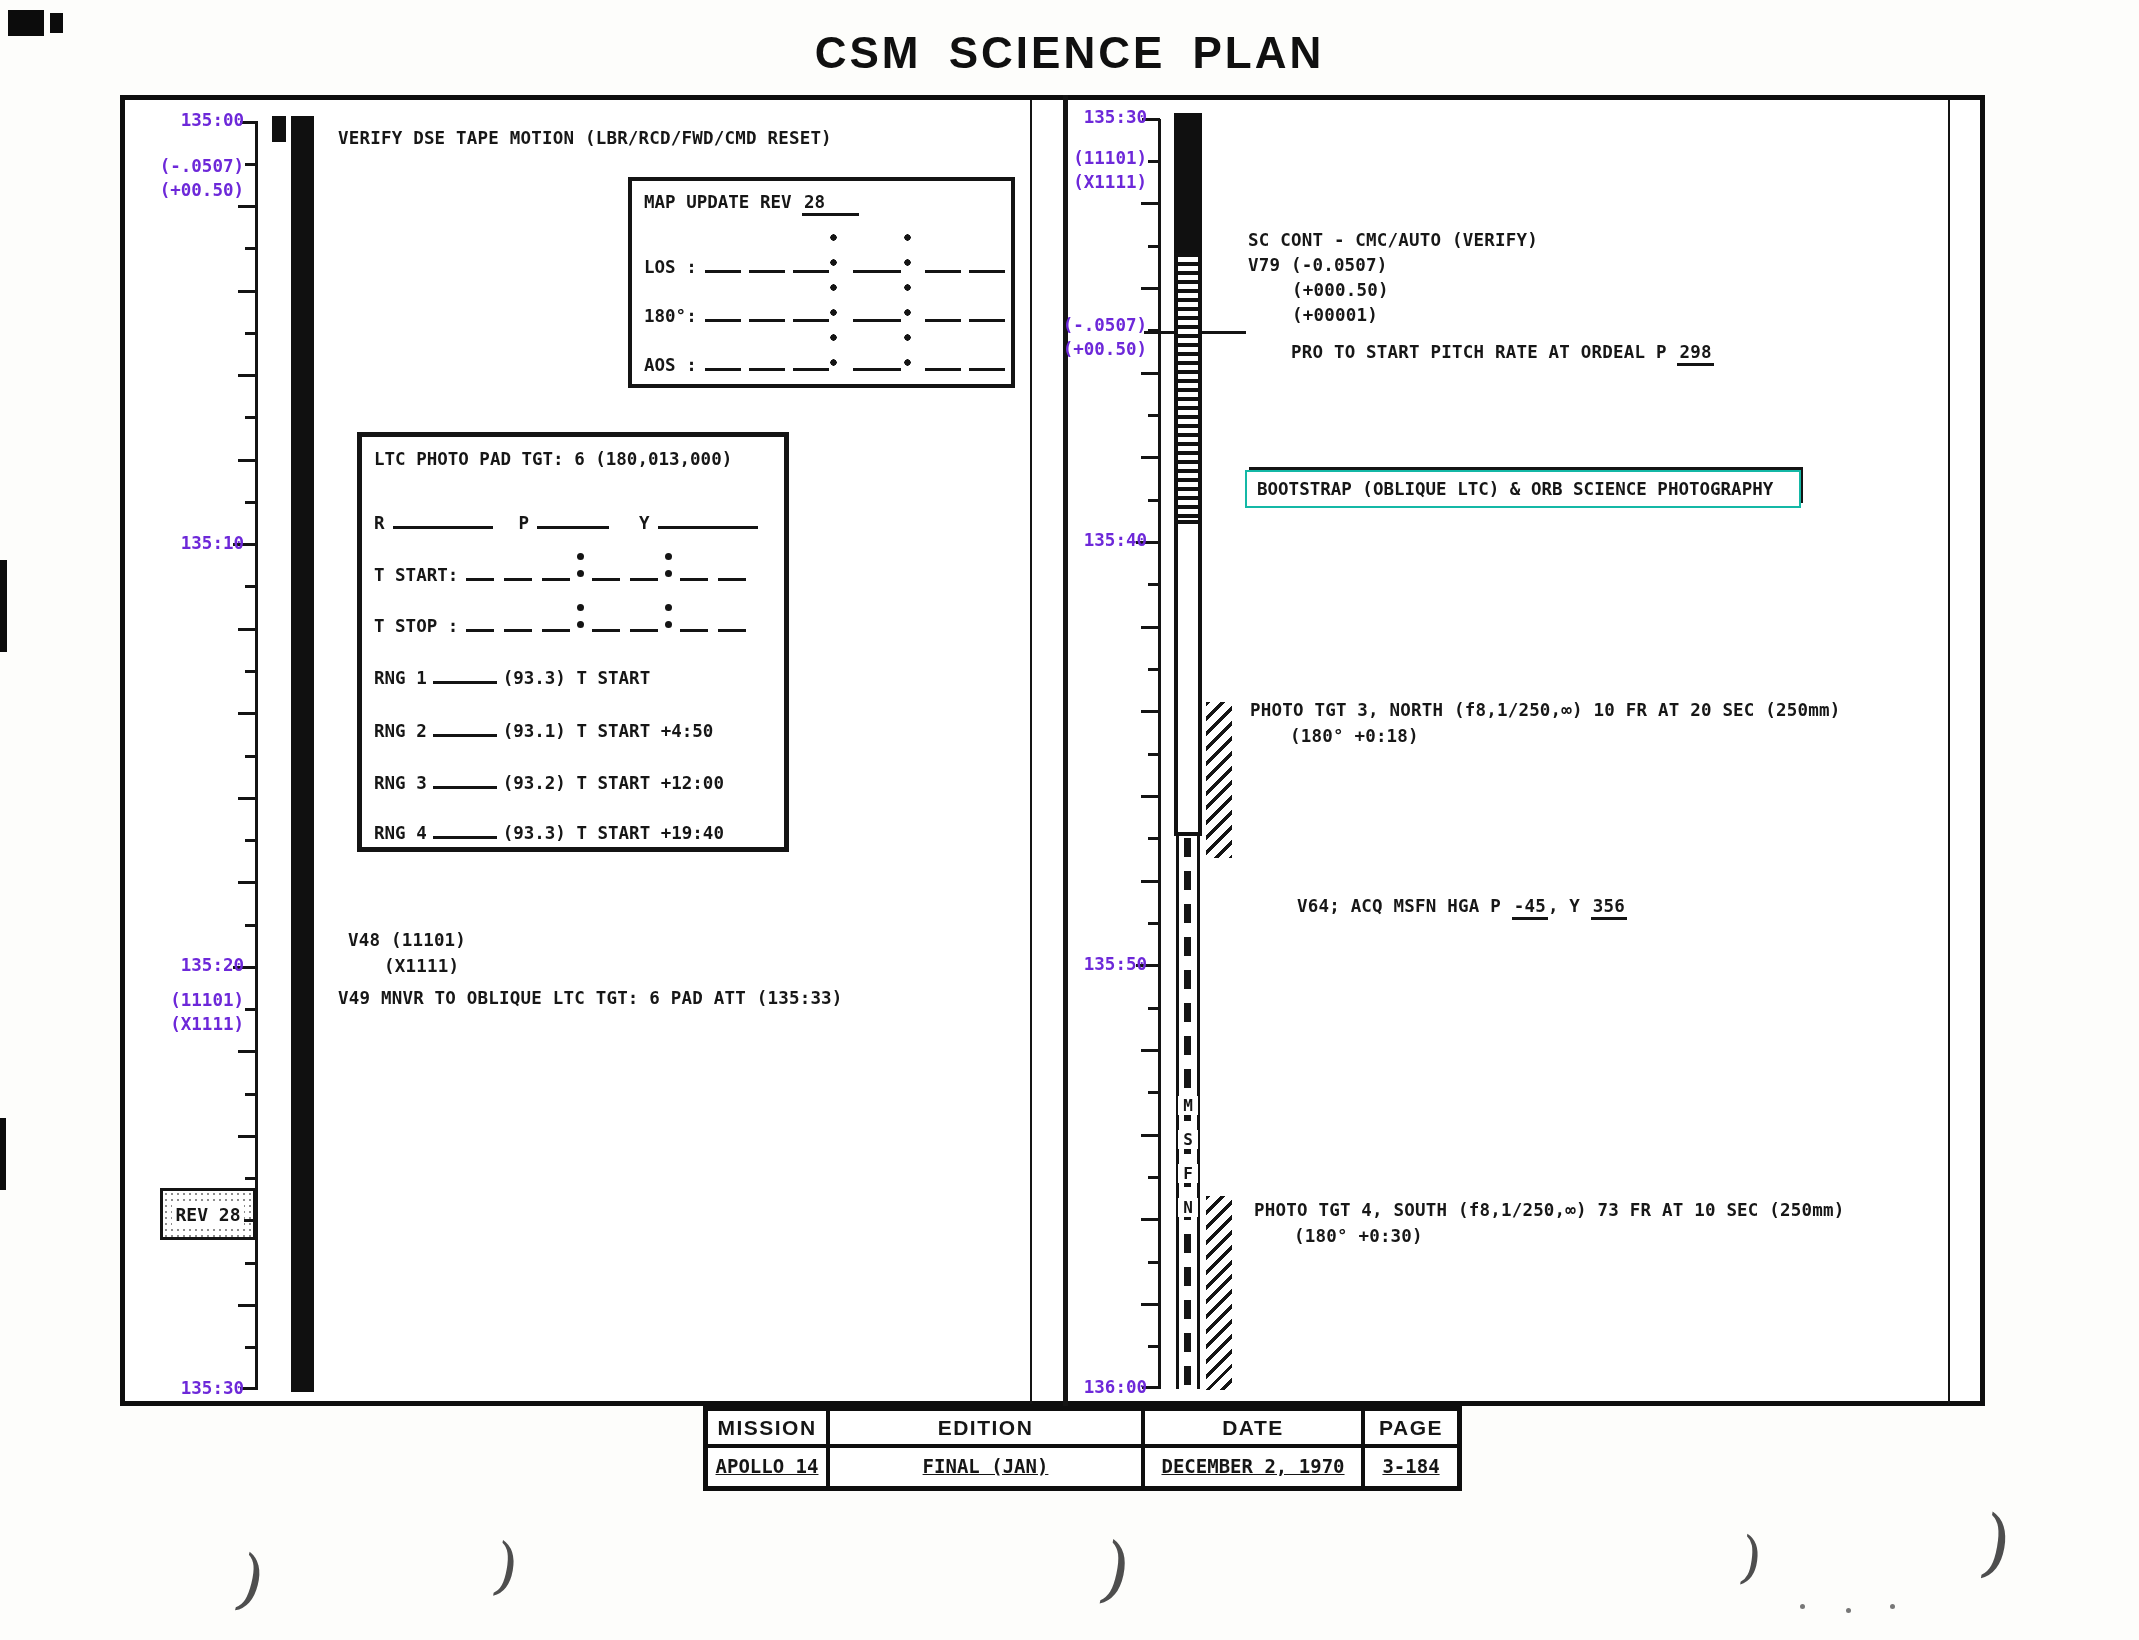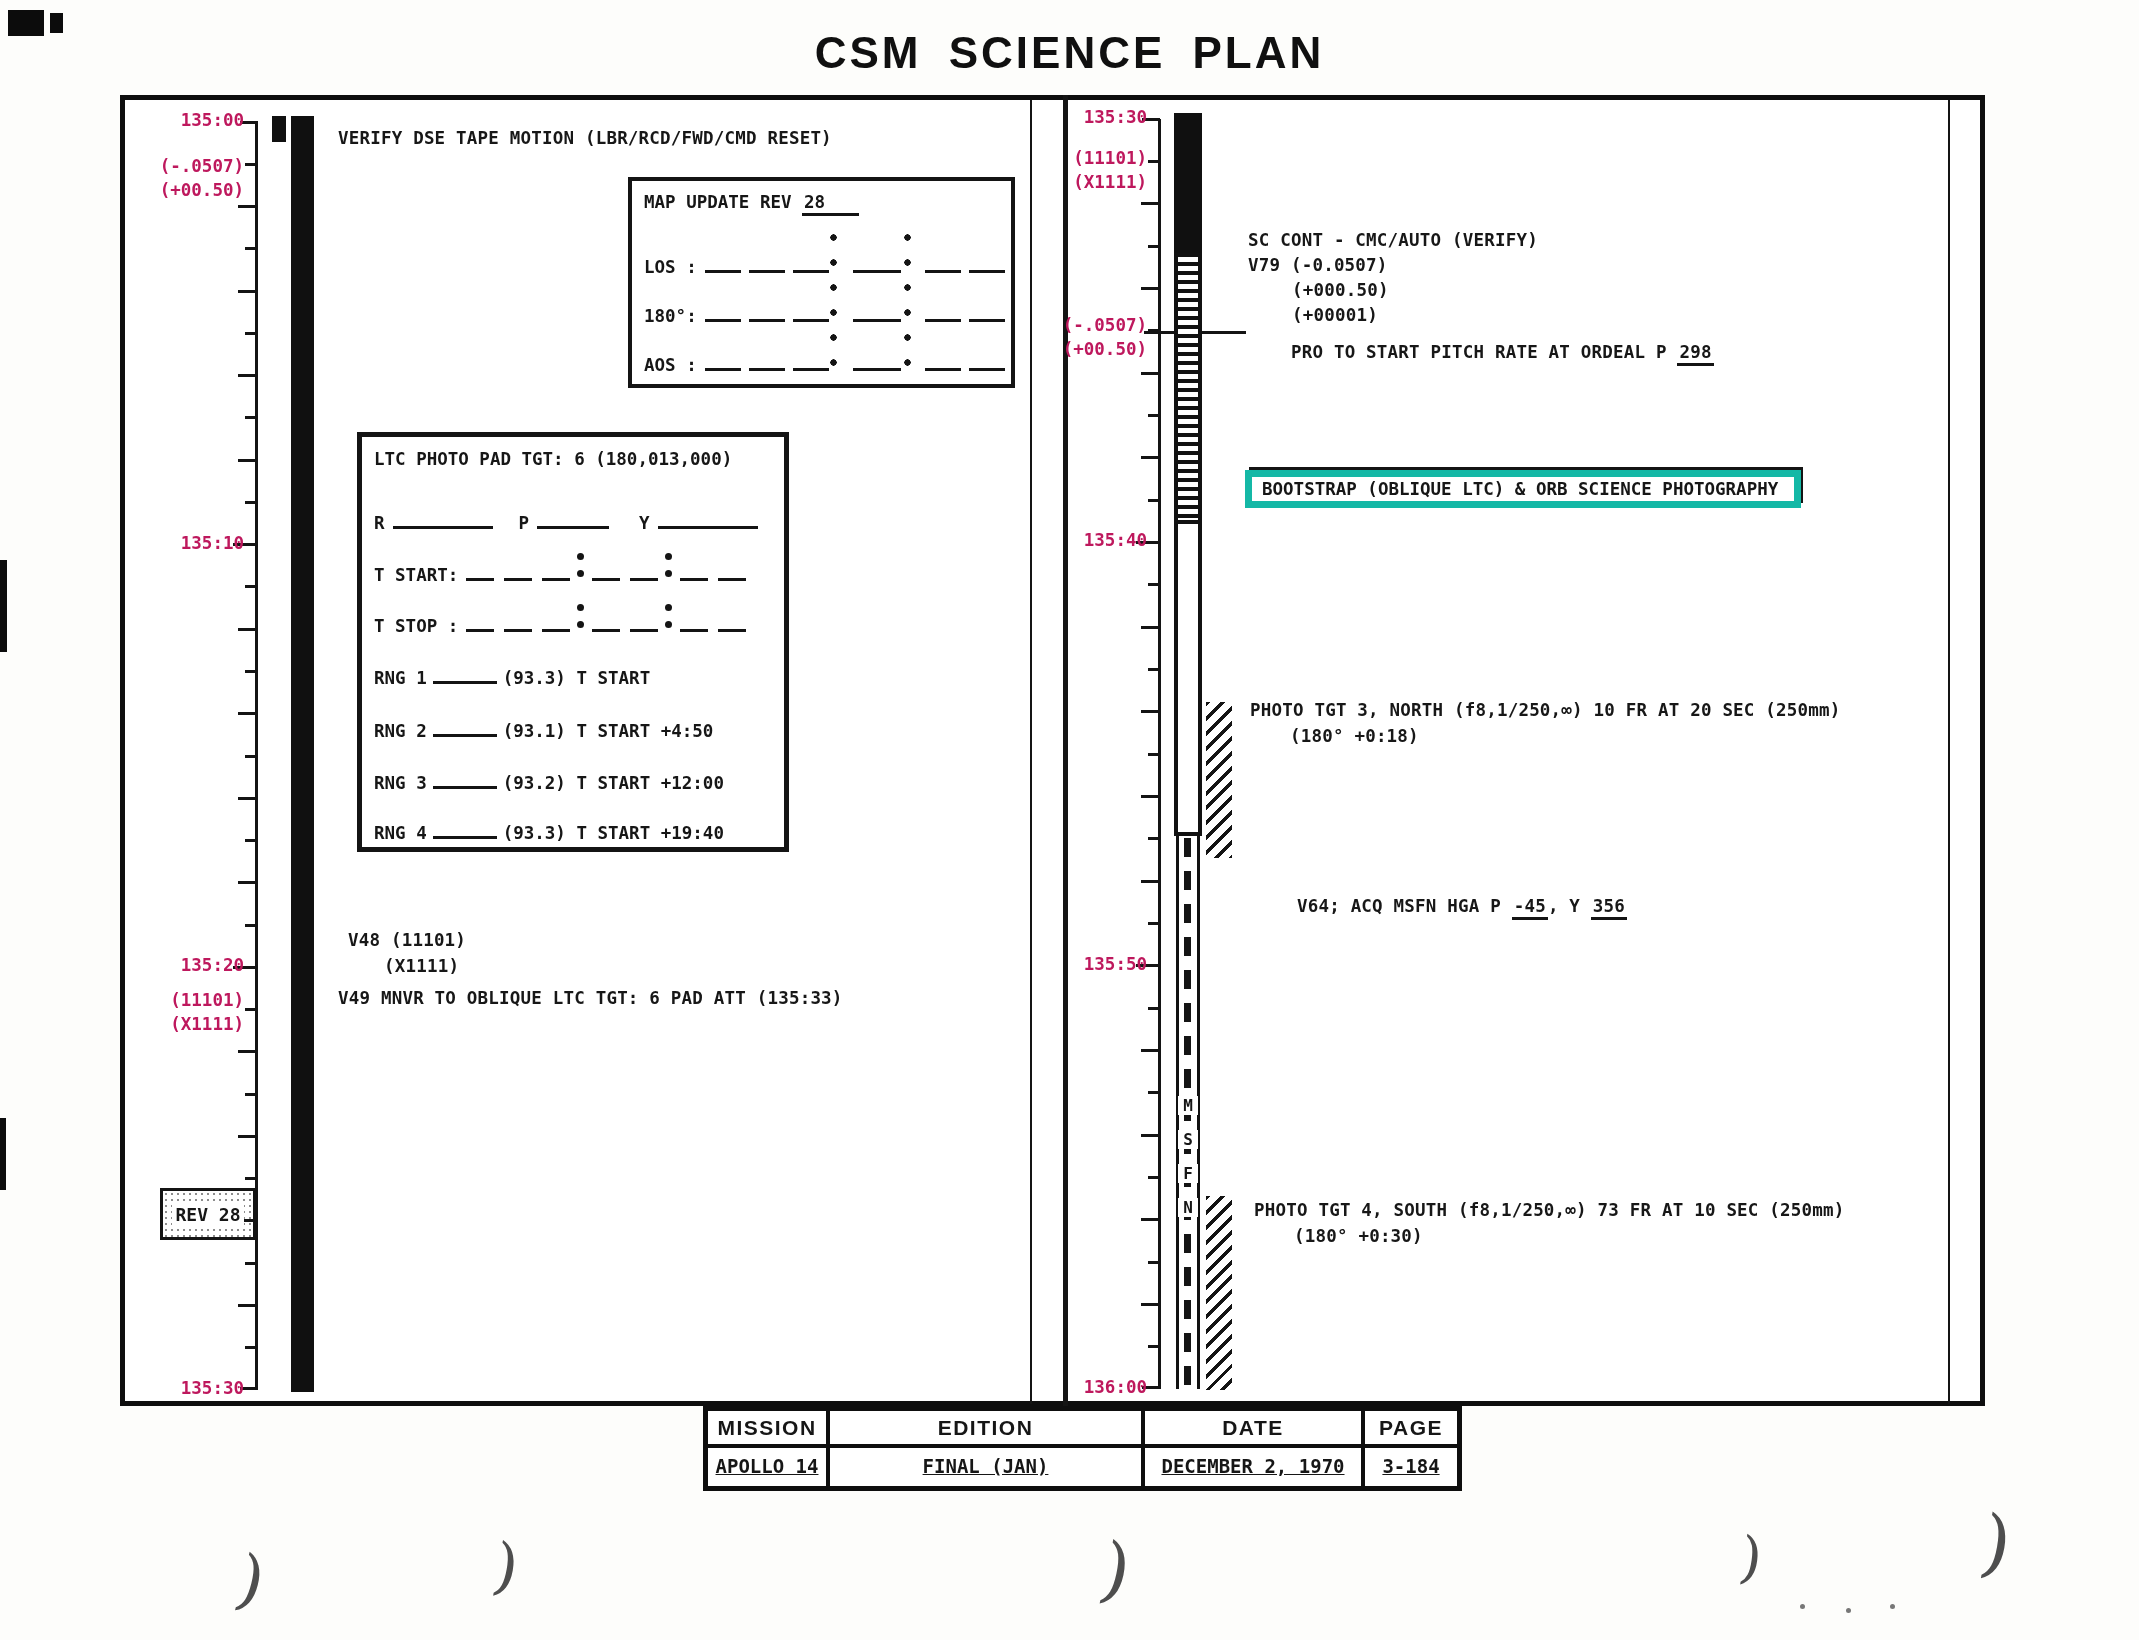--- a/index.html
+++ b/index.html
@@ -1,19 +1,19 @@
 <!DOCTYPE html>
 <html><head>
 <meta charset="utf-8">
 <style>
   html,body{margin:0;padding:0;background:#e8e8e4;}
   .page{position:relative;width:2139px;height:1640px;background:#fdfdfb;overflow:hidden;
         font-family:"DejaVu Sans Mono",monospace;color:#161616;}
   .t{position:absolute;white-space:pre;font:bold 17.5px "DejaVu Sans Mono",monospace;color:#171717;z-index:3;letter-spacing:.2px;}
-  .lbl{position:absolute;width:150px;text-align:right;white-space:pre;font:bold 17.5px "DejaVu Sans Mono",monospace;color:#be185d;z-index:3;}
+  .lbl{position:absolute;width:150px;text-align:right;white-space:pre;font:bold 17.5px "DejaVu Sans Mono",monospace;color:#6d28d9;z-index:3;}
   .title{position:absolute;left:0;right:0;top:28px;text-align:center;
          font:bold 44px "Liberation Sans",sans-serif;letter-spacing:3px;word-spacing:12px;color:#101010;}
   .outer{position:absolute;left:120px;top:95px;width:1865px;height:1311px;border:5px solid #0e0e0e;box-sizing:border-box;background:#fff;}
   .vline{position:absolute;background:#141414;}
   .tick{position:absolute;height:3px;background:#141414;z-index:2;}
   .box{position:absolute;border:4px solid #141414;background:#fff;box-sizing:border-box;z-index:3;}
   .blank{display:inline-block;height:.85em;border-bottom:3px solid #141414;vertical-align:baseline;}
   .b28{width:28px}.b36{width:36px}.b48{width:48px}.b64{width:64px}.b72{width:72px}.b100{width:100px}
   .ml6{margin-left:6px}.ml8{margin-left:8px}.ml10{margin-left:10px}
   .ml24{margin-left:24px}.ml26{margin-left:26px}.ml30{margin-left:30px}
@@ -33,21 +33,21 @@
   .dashline{position:absolute;left:5px;top:2px;bottom:0;width:7px;
             background:repeating-linear-gradient(to bottom,#141414 0 19px,transparent 19px 33px);}
   .msfn{position:absolute;width:20px;text-align:center;background:#fff;font:bold 16px "DejaVu Sans Mono",monospace;z-index:4;}
   .hatch{position:absolute;width:26px;z-index:2;
          background:repeating-linear-gradient(135deg,#141414 0 3.5px,transparent 3.5px 10.5px);}
   .conn{position:absolute;height:3px;background:#141414;z-index:1;}
   .revbox{position:absolute;left:160px;top:1188px;width:96px;height:52px;border:3px solid #141414;box-sizing:border-box;
           background-image:radial-gradient(circle,#8d8d8d 1.1px,transparent 1.5px);background-size:6px 6px;
           display:flex;align-items:center;justify-content:center;z-index:3;}
   .revbox span{background:#fff;padding:1px 3px;font:bold 18px "DejaVu Sans Mono",monospace;}
-  .bsbox{position:absolute;left:1245px;top:470px;width:556px;height:38px;border:7px solid #14b8a6;box-sizing:border-box;
+  .bsbox{position:absolute;left:1245px;top:470px;width:556px;height:38px;border:2px solid #14b8a6;box-sizing:border-box;
          background:#fff;display:flex;align-items:center;padding-left:10px;z-index:3;
          box-shadow:3px -4px 0 -1px #141414;}
   .bsbox span{font:bold 17.5px "DejaVu Sans Mono",monospace;white-space:pre;}
   .ftable{position:absolute;left:703px;top:1406px;border:5px solid #0e0e0e;background:#fff;z-index:5;
           display:grid;grid-template-columns:122px 315px 220px 92px;}
   .fh{border-right:4px solid #0e0e0e;border-bottom:4px solid #0e0e0e;text-align:center;padding:5px 0 4px;
       font:bold 21px "Liberation Sans",sans-serif;letter-spacing:1.5px;}
   .fh:nth-child(4){border-right:none;}
   .fv{border-right:4px solid #0e0e0e;text-align:center;padding:7px 0 9px;font:bold 19px "DejaVu Sans Mono",monospace;white-space:pre;text-decoration:underline;}
   .fv:last-child{border-right:none;}

